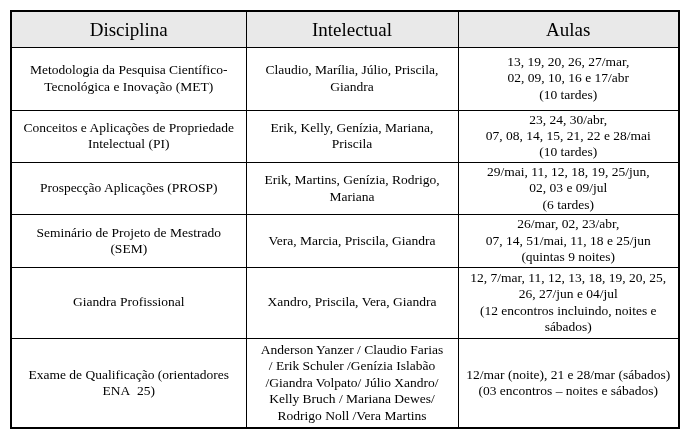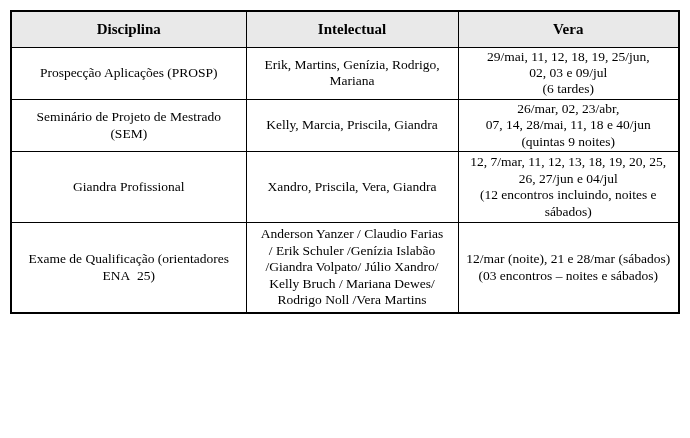--- a/index.html
+++ b/index.html
@@ -27,22 +27,22 @@
     border: 1px solid #000000;
     text-align: center;
     vertical-align: middle;
     padding: 1px 2px;
     white-space: pre-line;
     overflow: hidden;
     font-size: 13.5px;
     line-height: 1.22;
   }
   table.schedule th {
-    font-weight: bold;
-    font-size: 15px;
+    font-weight: normal;
+    font-size: 19px;
     background: #e9e9e9;
   }
   tr.header-row   { height: 36px; }
   tr.row-0 { height: 63px; }
   tr.row-1 { height: 43px; }
   tr.row-2 { height: 48px; }
   tr.row-3 { height: 50px; margin-top: 36px; }
   tr.row-4 { height: 71px; }
   tr.row-5 { height: 90px; }
   td.cell-top { vertical-align: top; }
@@ -54,38 +54,56 @@
   <table class="schedule">
     <colgroup>
       <col style="width:235px">
       <col style="width:212px">
       <col style="width:221px">
     </colgroup>
     <thead>
       <tr class="header-row">
         <th>Disciplina</th>
         <th>Intelectual</th>
-        <th>Vera</th>
+        <th>Aulas</th>
       </tr>
     </thead>
     <tbody>
+      <tr class="row-0">
+        <td>Metodologia da Pesquisa Científico-
+Tecnológica e Inovação (MET)</td>
+        <td>Claudio, Marília, Júlio, Priscila,
+Giandra</td>
+        <td>13, 19, 20, 26, 27/mar,
+02, 09, 10, 16 e 17/abr
+(10 tardes)</td>
+      </tr>
+      <tr class="row-1">
+        <td>Conceitos e Aplicações de Propriedade
+Intelectual (PI)</td>
+        <td>Erik, Kelly, Genízia, Mariana,
+Priscila</td>
+        <td>23, 24, 30/abr,
+07, 08, 14, 15, 21, 22 e 28/mai
+(10 tardes)</td>
+      </tr>
       <tr class="row-2">
         <td>Prospecção Aplicações (PROSP)</td>
         <td>Erik, Martins, Genízia, Rodrigo,
 Mariana</td>
         <td>29/mai, 11, 12, 18, 19, 25/jun,
 02, 03 e 09/jul
 (6 tardes)</td>
       </tr>
       <tr class="row-3">
         <td>Seminário de Projeto de Mestrado
 (SEM)</td>
-        <td>Kelly, Marcia, Priscila, Giandra</td>
+        <td>Vera, Marcia, Priscila, Giandra</td>
         <td>26/mar, 02, 23/abr,
-07, 14, 28/mai, 11, 18 e 40/jun
+07, 14, 51/mai, 11, 18 e 25/jun
 (quintas 9 noites)</td>
       </tr>
       <tr class="row-4">
         <td>Giandra Profissional</td>
         <td>Xandro, Priscila, Vera, Giandra</td>
         <td>12, 7/mar, 11, 12, 13, 18, 19, 20, 25,
 26, 27/jun e 04/jul
 (12 encontros incluindo, noites e
 sábados)</td>
       </tr>

